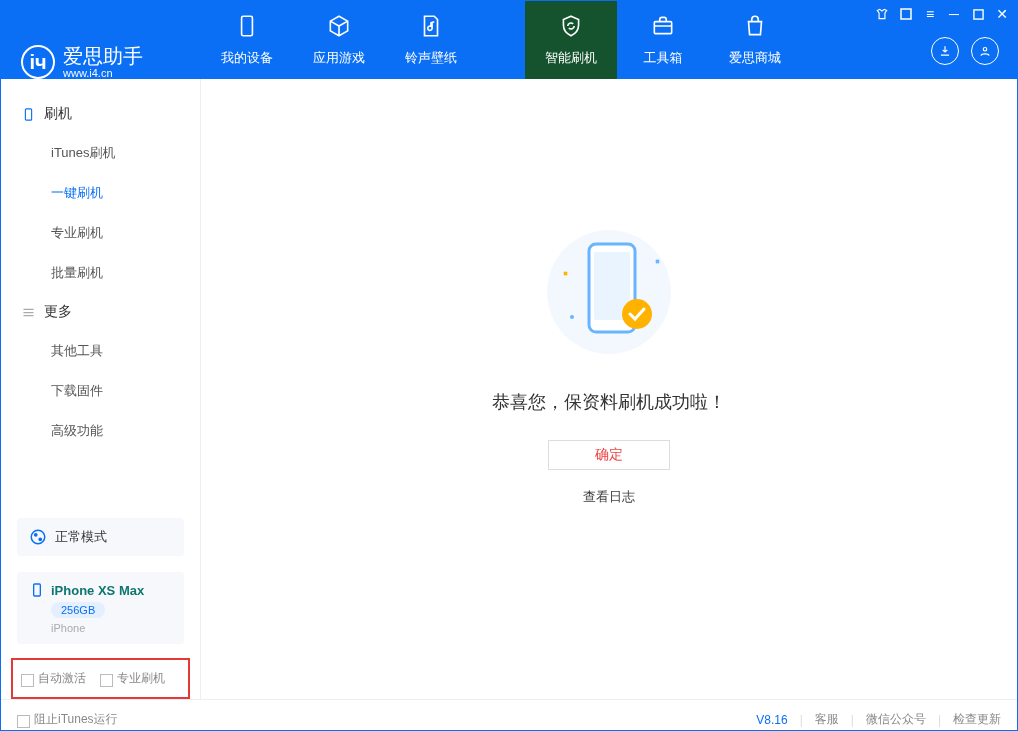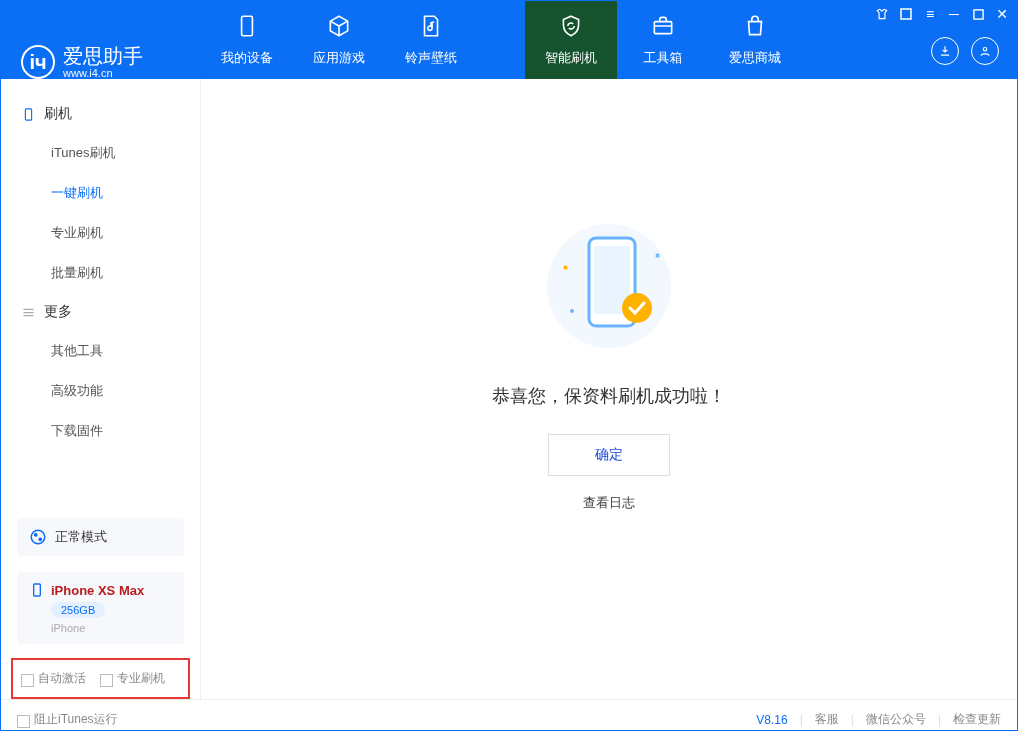--- a/index.html
+++ b/index.html
@@ -27,33 +27,33 @@
 .sidebar { width: 200px; border-right: 1px solid #eee; padding-top: 16px; display: flex; flex-direction: column; }
 .side-group { padding: 0 12px; }
 .side-head { display: flex; align-items: center; gap: 8px; padding: 10px 8px; color: #333; font-size: 14px; }
 .side-head svg { width: 15px; height: 15px; }
 .side-item { padding: 11px 0 11px 38px; font-size: 13px; color: #555; cursor: pointer; }
 .side-item.active { color: #0a6ff5; }
 .side-spacer { flex: 1; }
 
 .mode-card, .device-card { margin: 8px 16px; background: #f6f8fc; border-radius: 4px; padding: 10px 12px; font-size: 13px; display: flex; align-items: center; gap: 8px; color: #333; }
 .device-card { flex-direction: column; align-items: flex-start; gap: 4px; }
-.device-name { font-weight: 600; color: #b91c1c; display: flex; align-items: center; gap: 6px; }
+.device-name { font-weight: 600; color: #0f766e; display: flex; align-items: center; gap: 6px; }
 .capacity-pill { background: #e4f0ff; color: #0a6ff5; font-size: 11px; padding: 2px 10px; border-radius: 10px; margin-left: 22px; }
 .device-type { font-size: 11px; color: #aaa; margin-left: 22px; }
 
 .opt-row { border: 2px solid #e53935; margin: 6px 10px 0 10px; padding: 10px 8px; display: flex; gap: 14px; font-size: 12px; color: #888; }
 .opt { display: flex; align-items: flex-end; gap: 4px; }
 .chk { width: 13px; height: 13px; border: 1px solid #bbb; background: #fff; display: inline-block; }
 
 .main { flex: 1; position: relative; }
 .center-box { position: absolute; left: 50%; top: 46%; transform: translate(-50%, -50%); display: flex; flex-direction: column; align-items: center; }
 .phone-illus { width: 150px; height: 140px; position: relative; margin-bottom: 28px; }
 .success-text { font-size: 18px; color: #333; margin-bottom: 26px; }
-.ok-btn { border: 1px solid #ddd; background: #fff; padding: 11px 46px; font-size: 14px; cursor: pointer; color: #1d4ed8; margin-bottom: 18px; }
+.ok-btn { border: 1px solid #ddd; background: #fff; padding: 5px 46px; font-size: 14px; cursor: pointer; color: #ef4444; margin-bottom: 18px; }
 .log-link { font-size: 13px; color: #404040; cursor: pointer; }
 
 .footer { height: 40px; border-top: 1px solid #eee; display: flex; align-items: center; padding: 0 16px; font-size: 12px; color: #888; }
 .footer .left { display: flex; align-items: center; gap: 6px; }
 .footer .right { margin-left: auto; display: flex; align-items: center; gap: 12px; }
 .footer .sep { color: #ddd; }
 .version { color: #0a6ff5; }
 </style>
 </head>
 <body>
@@ -157,22 +157,22 @@
       <div class="side-item">批量刷机</div>
     </div>
     <div class="side-group">
       <div class="side-head">
         <svg viewBox="0 0 24 24" fill="none" stroke="#aaa" stroke-width="2">
             <path d="M4 7h16M4 12h16M4 17h16"></path>
           </svg>
         <span>更多</span>
       </div>
       <div class="side-item">其他工具</div>
+      <div class="side-item">下载固件</div>
       <div class="side-item">高级功能</div>
-      <div class="side-item">下载固件</div>
     </div>
     <div class="side-spacer"></div>
     <div class="mode-card">
       <svg width="18" height="18" viewBox="0 0 24 24" fill="none" stroke="#0a6ff5" stroke-width="2">
           <circle cx="12" cy="12" r="9"></circle>
           <circle cx="9" cy="9" r="1.5" fill="#0a6ff5"></circle>
           <circle cx="15" cy="15" r="1.5" fill="#0a6ff5"></circle>
         </svg>
       <span>正常模式</span>
     </div>

